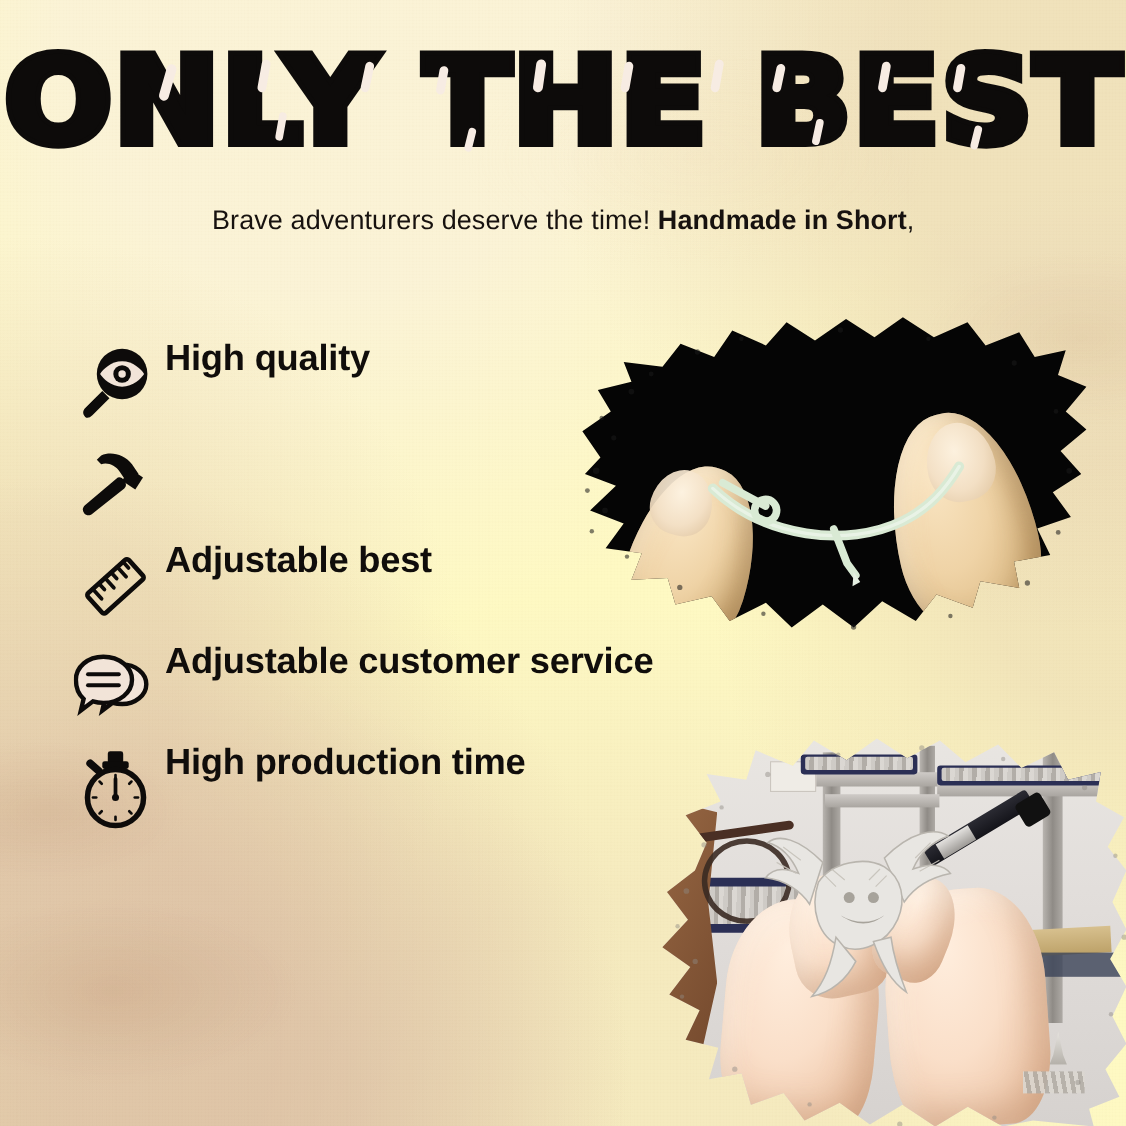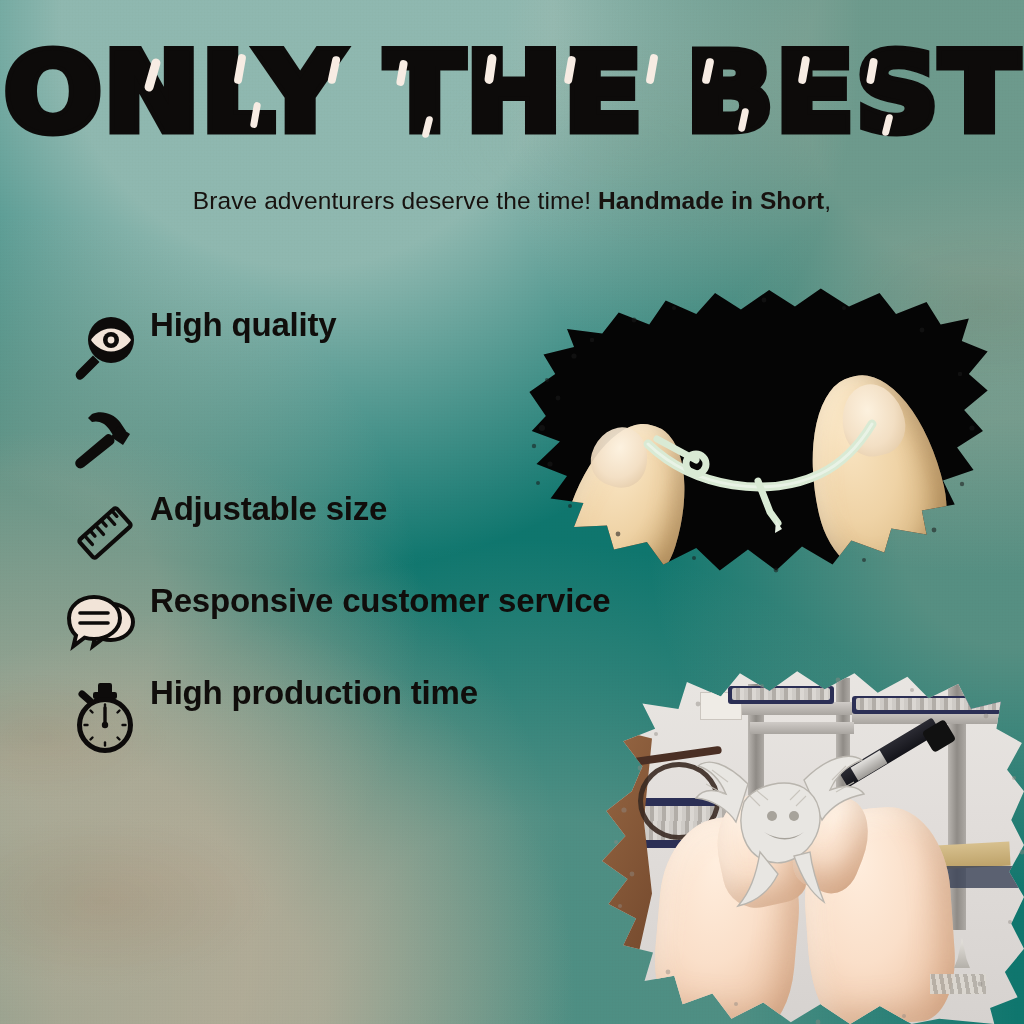--- a/index.html
+++ b/index.html
@@ -5,21 +5,21 @@
 <style>
   html,body{margin:0;padding:0;}
   body{
     width:1024px;height:1024px;overflow:hidden;
     font-family:"Liberation Sans",sans-serif;
     background:#f2e4d8;
     position:relative;
   }
   #stage{
     position:absolute;inset:0;width:1024px;height:1024px;overflow:hidden;
-    background:#0f766e;
+    background:#fef9c3;
   }
   
   .paper-tex{position:absolute;inset:0;pointer-events:none;}
   .paper-tex.a{
     background:
       radial-gradient(circle at 6% 92%, rgba(214,182,158,.55) 0 14%, rgba(214,182,158,0) 38%),
       radial-gradient(circle at 2% 60%, rgba(221,193,172,.40) 0 12%, rgba(221,193,172,0) 34%),
       radial-gradient(circle at 18% 98%, rgba(216,186,163,.45) 0 10%, rgba(216,186,163,0) 30%),
       radial-gradient(circle at 97% 8%,  rgba(223,198,178,.45) 0 14%, rgba(223,198,178,0) 36%),
       radial-gradient(circle at 99% 52%, rgba(218,190,168,.35) 0 10%, rgba(218,190,168,0) 32%),
@@ -368,37 +368,37 @@
               <path d="M20,25 L20,37"></path>
                 <path d="M27.5,25 L27.5,32.5"></path>
               <path d="M35,25 L35,37"></path>
                 <path d="M42.5,25 L42.5,32.5"></path>
               <path d="M50,25 L50,37"></path>
                 <path d="M57,25 L57,32.5"></path>
             </g>
           </g>
         </svg>
       </span>
-      <span class="flabel">Adjustable size</span>
+      <span class="flabel">Adjustable best</span>
     </div>
 
     <div class="frow">
       <span class="ficon">
         <svg width="76" height="72" viewBox="0 0 76 72">
           <path d="M44,15 C56,15 66,23 66,33 C66,43 56,51 44,51 C41,51 38,50.6 35.4,49.9
                    L26,57 L28,48.5 C22.8,45.4 19.5,40.5 19.5,35 C19.5,24 30,15 44,15 Z" fill="#f2e4d8" stroke="#0d0b0a" stroke-width="4"></path>
           <path d="M27,8 C41.5,8 53,17.5 53,29 C53,40.5 41.5,50 27,50 C23.6,50 20.4,49.5 17.5,48.6
                    L6.5,57 L9,46.4 C4.8,42.6 2,36.2 2,29 C2,17.5 12.5,8 27,8 Z" fill="#f2e4d8" stroke="#0d0b0a" stroke-width="4"></path>
           <g stroke="#0d0b0a" stroke-width="3.6" stroke-linecap="round">
             <path d="M13,24 L41,24"></path>
               <path d="M13,34 L41,34"></path>
           </g>
         </svg>
       </span>
-      <span class="flabel">Responsive customer service</span>
+      <span class="flabel">Adjustable customer service</span>
     </div>
 
     <div class="frow">
       <span class="ficon">
         <svg width="72" height="74" viewBox="0 0 72 74">
           <rect x="29" y="3" width="14" height="11" rx="2.2" fill="#0d0b0a"></rect>
           <rect x="24" y="12" width="24" height="7" rx="2.2" fill="#0d0b0a"></rect>
           <path d="M13,14 L21,21" stroke="#0d0b0a" stroke-width="7" stroke-linecap="round"></path>
           <circle cx="36" cy="45" r="25.5" fill="none" stroke="#0d0b0a" stroke-width="5"></circle>
           <path d="M36,45 L36,28" stroke="#0d0b0a" stroke-width="3.4" stroke-linecap="round"></path>

